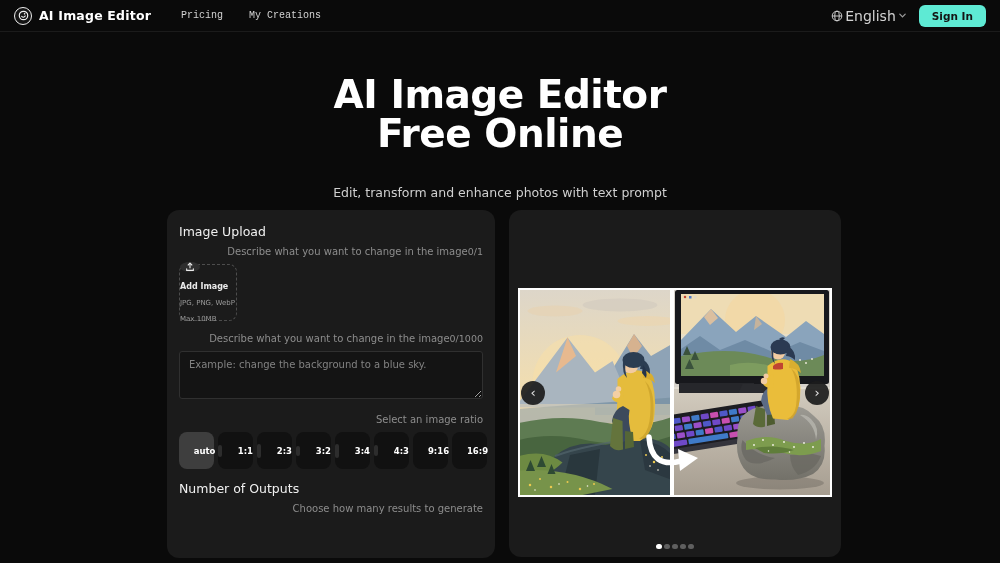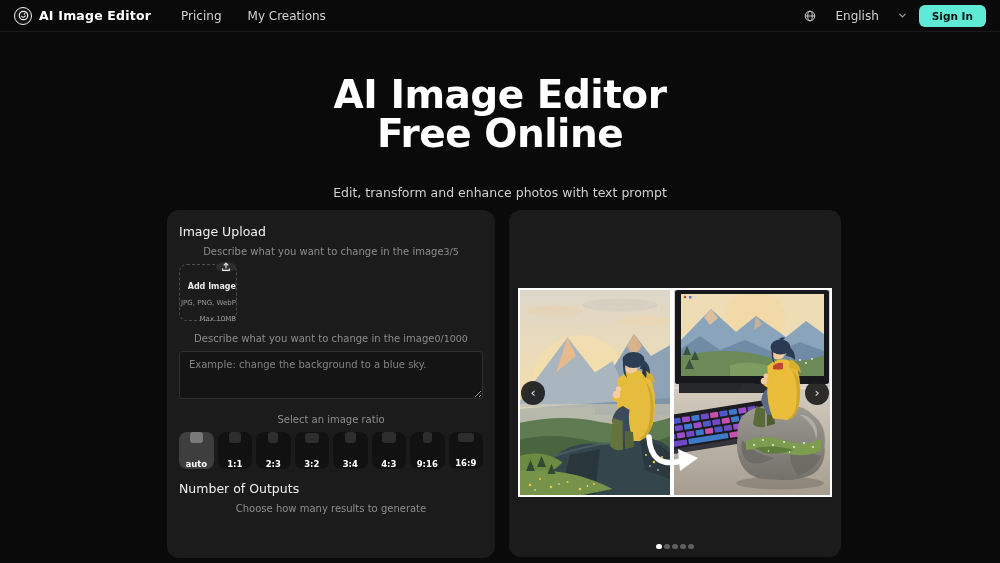--- a/index.html
+++ b/index.html
@@ -17,69 +17,69 @@
     background:#0a0a0a;
   }
   .brand { display:flex; align-items:center; gap:7px; }
   .logo-circle {
     width:18px; height:18px; border-radius:50%;
     border:1.6px solid #f0f0f0; background:#151515;
     display:flex; align-items:center; justify-content:center;
   }
   .brand-name { font-size:12.5px; font-weight:bold; color:#fff; letter-spacing:0.2px; }
   .nav-links { display:flex; gap:26px; margin-left:30px; }
-  .nav-link { font-size:12px; color:#d2d2d2; cursor:pointer; }
+  .nav-link { font-size:10px; color:#d2d2d2; cursor:pointer;font-family:Liberation Mono, monospace; }
   .nav-right { margin-left:auto; display:flex; align-items:center; gap:12px; }
-  .lang { display:flex; align-items:center; gap:19px; font-size:12px; color:#d2d2d2; cursor:pointer; }
+  .lang { display:flex; align-items:center; gap:2px; font-size:14px; color:#d2d2d2; cursor:pointer; }
   .signin-btn {
     background:#5eead4; color:#141414; font-size:10.5px; font-weight:bold;
     border:none; border-radius:6px; padding:5px 13px; cursor:pointer;
     font-family:inherit;
   }
   
   .hero { text-align:center; margin-top:43px; }
   .hero h1 {
     font-size:39px; line-height:39px; font-weight:bold; color:#fff;
     letter-spacing:-0.5px;
   }
   .hero-sub { margin-top:32px; font-size:12.5px; color:#d0d0d0; }
   
   .panel {
     position:absolute; top:210px; background:#1b1b1b; border-radius:12px;
   }
   .panel-left { left:167px; width:328px; height:348px; padding:14px 12px; overflow:hidden; }
   .panel-right { left:509px; width:332px; height:347px; }
   .sec-title { font-size:12.5px; font-weight:500; color:#f0f0f0; margin-bottom:7px; }
-  .sec-descrow { display:flex; justify-content:center; align-items:baseline; margin-bottom:7px; }
+  .sec-descrow { display:flex; justify-content:flex-end; align-items:baseline; margin-bottom:7px; }
   .sec-desc { font-size:10px; color:#8d8d8d; }
   .sec-counter { font-size:9.5px; color:#8d8d8d; }
   
   .upload-tile {
     width:58px; height:57px; border:1px dashed #4d4d4d; border-radius:8px;
-    display:flex; flex-direction:column; align-items:flex-end; justify-content:center;
+    display:flex; flex-direction:column; align-items:flex-start; justify-content:center;
     gap:8px; margin-bottom:12px; cursor:pointer; background:transparent;
   }
   .upload-circle {
     width:20px; height:20px; border-radius:50%; background:#2e2e2e;
     display:flex; align-items:center; justify-content:center; margin-bottom:2px;
   }
   .upload-label { font-size:8px; font-weight:bold; color:#eaeaea; }
   .upload-hint { font-size:7px; color:#9a9a9a; }
   
   .prompt-area {
     width:100%; height:48px; background:#141414; border:1px solid #303030;
     border-radius:3px; resize:vertical; padding:7px 9px;
     font-family:inherit; font-size:10px; color:#e5e5e5; margin-bottom:11px;
   }
   .prompt-area::placeholder { color:#828282; }
   
   .ratio-row { display:flex; gap:4px; margin-bottom:12px; }
   .ratio-btn {
     width:35px; height:37px; border-radius:8px; background:#111111; border:none;
-    display:flex; flex-direction:column; align-items:center; justify-content:center;
+    display:flex; flex-direction:row; align-items:center; justify-content:center;
     gap:16px; cursor:pointer; font-family:inherit;
   }
   .ratio-btn.selected { background:#3e3e3e; }
   .ratio-icon { background:#2d2d2d; border-radius:3px; }
   .ratio-btn.selected .ratio-icon { background:#787878; }
   .ri-auto { width:13px; height:13px; }
   .ri-11 { width:12px; height:12px; }
   .ri-23 { width:10px; height:14px; }
   .ri-32 { width:14px; height:10px; }
   .ri-34 { width:11px; height:14px; }
@@ -142,21 +142,21 @@
 <section class="hero">
   <h1><span>AI Image Editor</span><br><span>Free Online</span></h1>
   <div class="hero-sub">Edit, transform and enhance photos with text prompt</div>
 </section>
 
 <div class="panel panel-left">
 
   <div class="sec-title">Image Upload</div>
   <div class="sec-descrow">
     <span class="sec-desc">Describe what you want to change in the image</span>
-    <span class="sec-counter">3/5</span>
+    <span class="sec-counter">0/1</span>
   </div>
   <div class="upload-tile">
     <span class="upload-circle">
       <svg width="10" height="10" viewBox="0 0 12 12">
           <path d="M6 1.5 V7" stroke="#eaeaea" stroke-width="1.3" stroke-linecap="round"></path>
           <path d="M3.8 3.6 L6 1.4 L8.2 3.6" fill="none" stroke="#eaeaea" stroke-width="1.3" stroke-linecap="round" stroke-linejoin="round"></path>
           <path d="M2 8 v2 h8 v-2" fill="none" stroke="#eaeaea" stroke-width="1.3" stroke-linecap="round"></path>
         </svg>
     </span>
     <span class="upload-label">Add Image</span>

